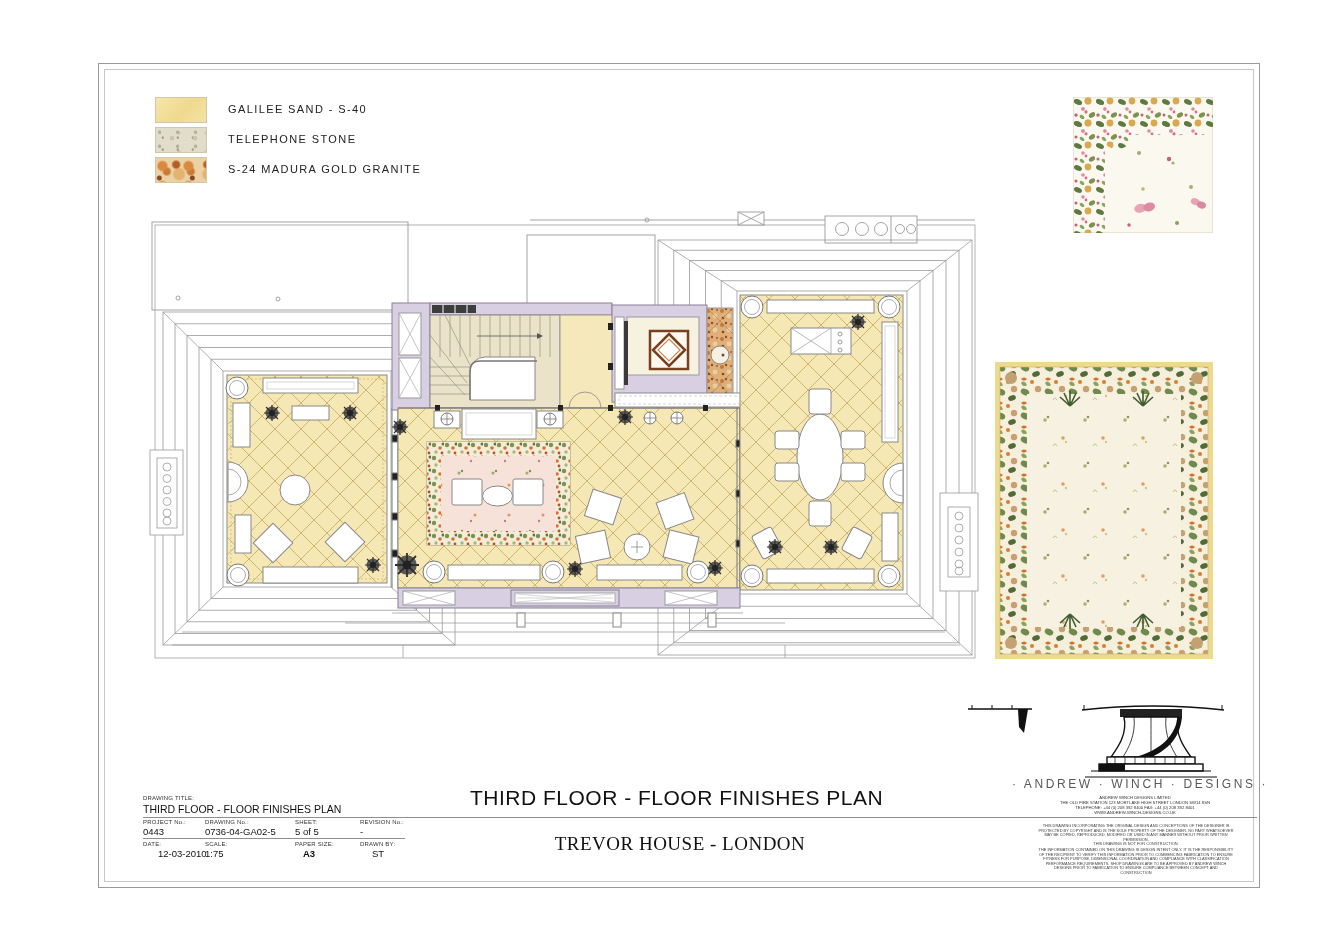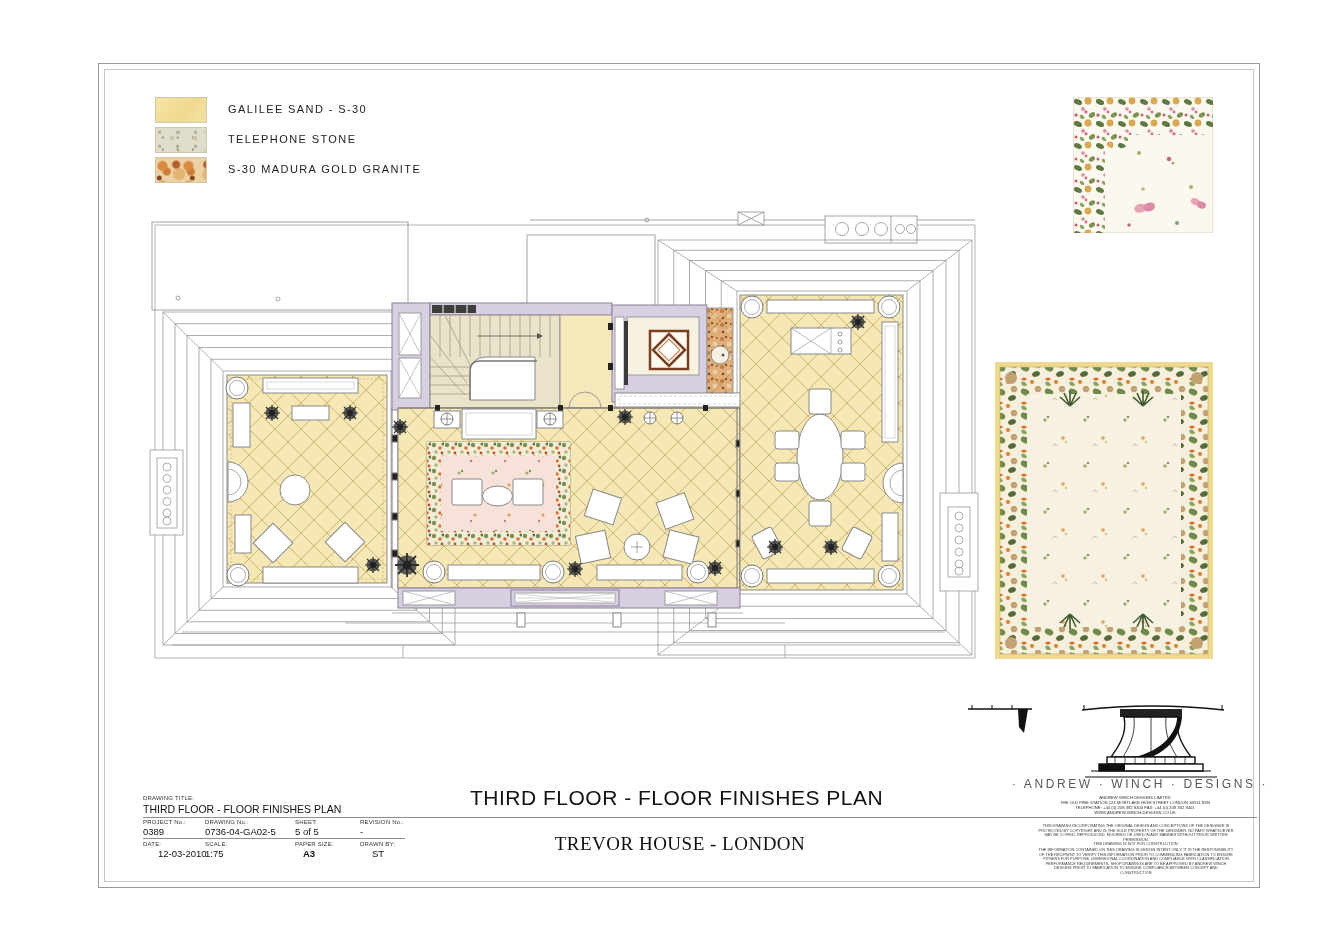--- a/index.html
+++ b/index.html
@@ -42,25 +42,25 @@
 <body>
 
 <div id="canvas">
 
   <div class="abs" id="frame-outer"></div>
   <div class="abs" id="frame-inner"></div>
 
   <div class="abs" style="left:155px;top:97px;">
     <div style="position:relative;width:400px;height:90px;">
       <div class="abs sw" id="sw1" style="left:0;top:0;"></div>
-      <div class="abs leg-label" style="left:73px;top:0;">GALILEE SAND - S-30</div>
+      <div class="abs leg-label" style="left:73px;top:0;">GALILEE SAND - S-40</div>
       <div class="abs sw" id="sw2" style="left:0;top:30px;"></div>
       <div class="abs leg-label" style="left:73px;top:30px;">TELEPHONE STONE</div>
       <div class="abs sw" id="sw3" style="left:0;top:60px;"></div>
-      <div class="abs leg-label" style="left:73px;top:60px;">S-30 MADURA GOLD GRANITE</div>
+      <div class="abs leg-label" style="left:73px;top:60px;">S-24 MADURA GOLD GRANITE</div>
     </div>
   </div>
 
   <div class="abs" style="left:1073px;top:97px;">
     <svg width="140" height="136" viewBox="0 0 140 136">
       <defs>
         <pattern id="fg" width="22" height="22" patternUnits="userSpaceOnUse">
           <ellipse cx="5" cy="5" rx="4.2" ry="2.6" fill="#5e7a42" transform="rotate(25 5 5)"></ellipse>
           <circle cx="15" cy="4" r="3.4" fill="#d9a94f"></circle>
           <circle cx="10" cy="12" r="1.8" fill="#e08aa0"></circle>
@@ -493,21 +493,21 @@
   <div class="abs sub-title" style="left:520px;top:833px;width:320px;">TREVOR HOUSE - LONDON</div>
 
   <div class="abs rule" style="left:143px;top:817px;width:1114px;"></div>
   <div class="abs rule" style="left:143px;top:838px;width:262px;"></div>
 
   <div class="abs" style="left:143px;top:793px;">
     <div style="position:relative;width:270px;height:66px;">
       <div class="abs tb-label" style="left:0;top:2px;">DRAWING TITLE:</div>
       <div class="abs tb-title" style="left:0;top:10px;">THIRD FLOOR - FLOOR FINISHES PLAN</div>
       <div class="abs tb-label" style="left:0;top:26px;">PROJECT No.:</div>
-      <div class="abs tb-value" style="left:0;top:33px;">0389</div>
+      <div class="abs tb-value" style="left:0;top:33px;">0443</div>
       <div class="abs tb-label" style="left:62px;top:26px;">DRAWING No.:</div>
       <div class="abs tb-value" style="left:62px;top:33px;">0736-04-GA02-5</div>
       <div class="abs tb-label" style="left:152px;top:26px;">SHEET:</div>
       <div class="abs tb-value" style="left:152px;top:33px;">5 of 5</div>
       <div class="abs tb-label" style="left:217px;top:26px;">REVISION No.:</div>
       <div class="abs tb-value" style="left:217px;top:33px;">-</div>
       <div class="abs tb-label" style="left:0;top:48px;">DATE:</div>
       <div class="abs tb-value" style="left:0;top:55px;margin-left:15px;">12-03-2010</div>
       <div class="abs tb-label" style="left:62px;top:48px;">SCALE:</div>
       <div class="abs tb-value" style="left:62px;top:55px;">1:75</div>

